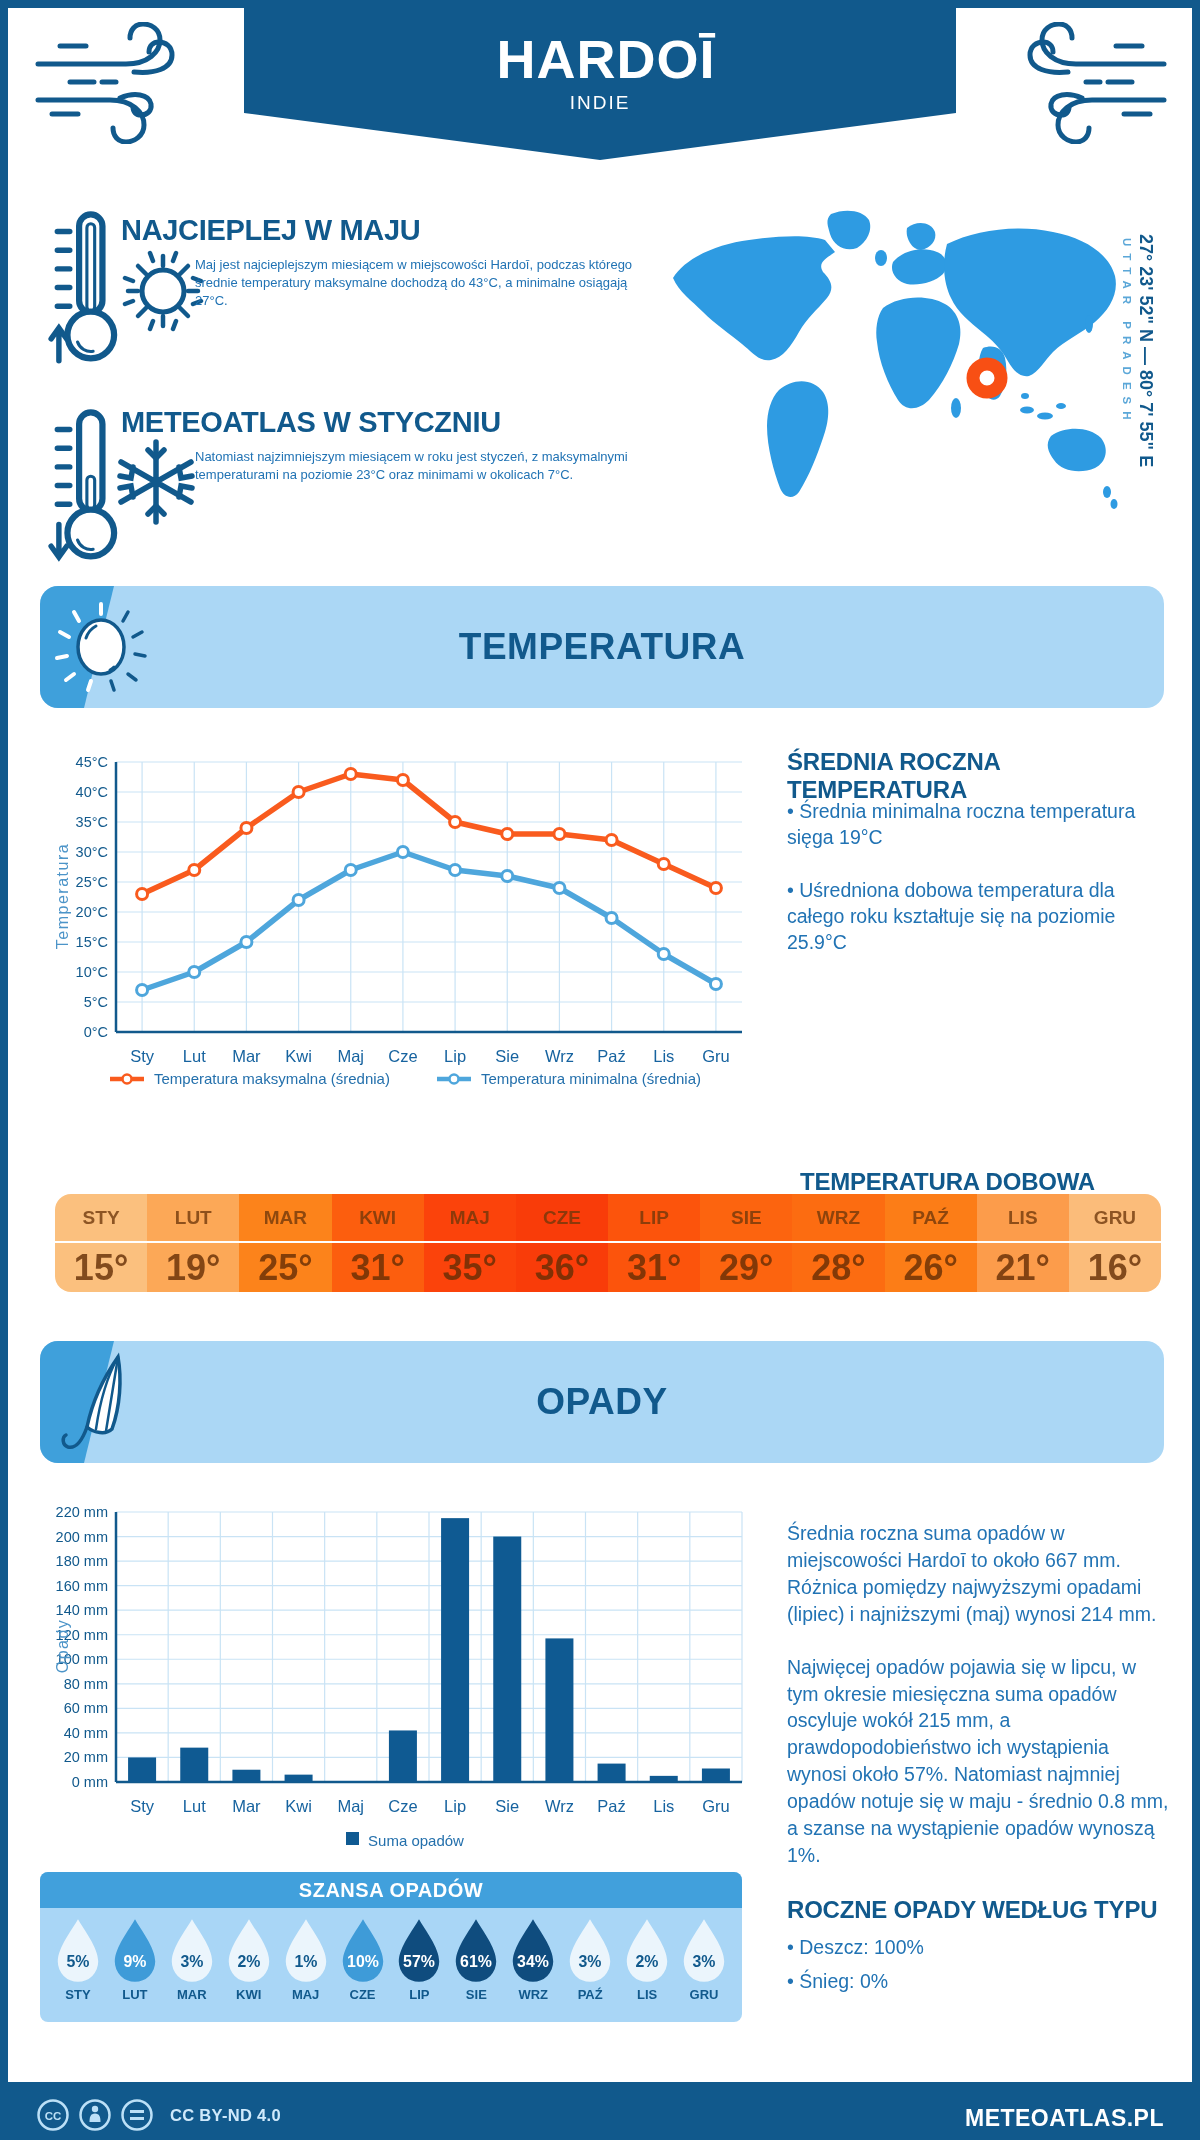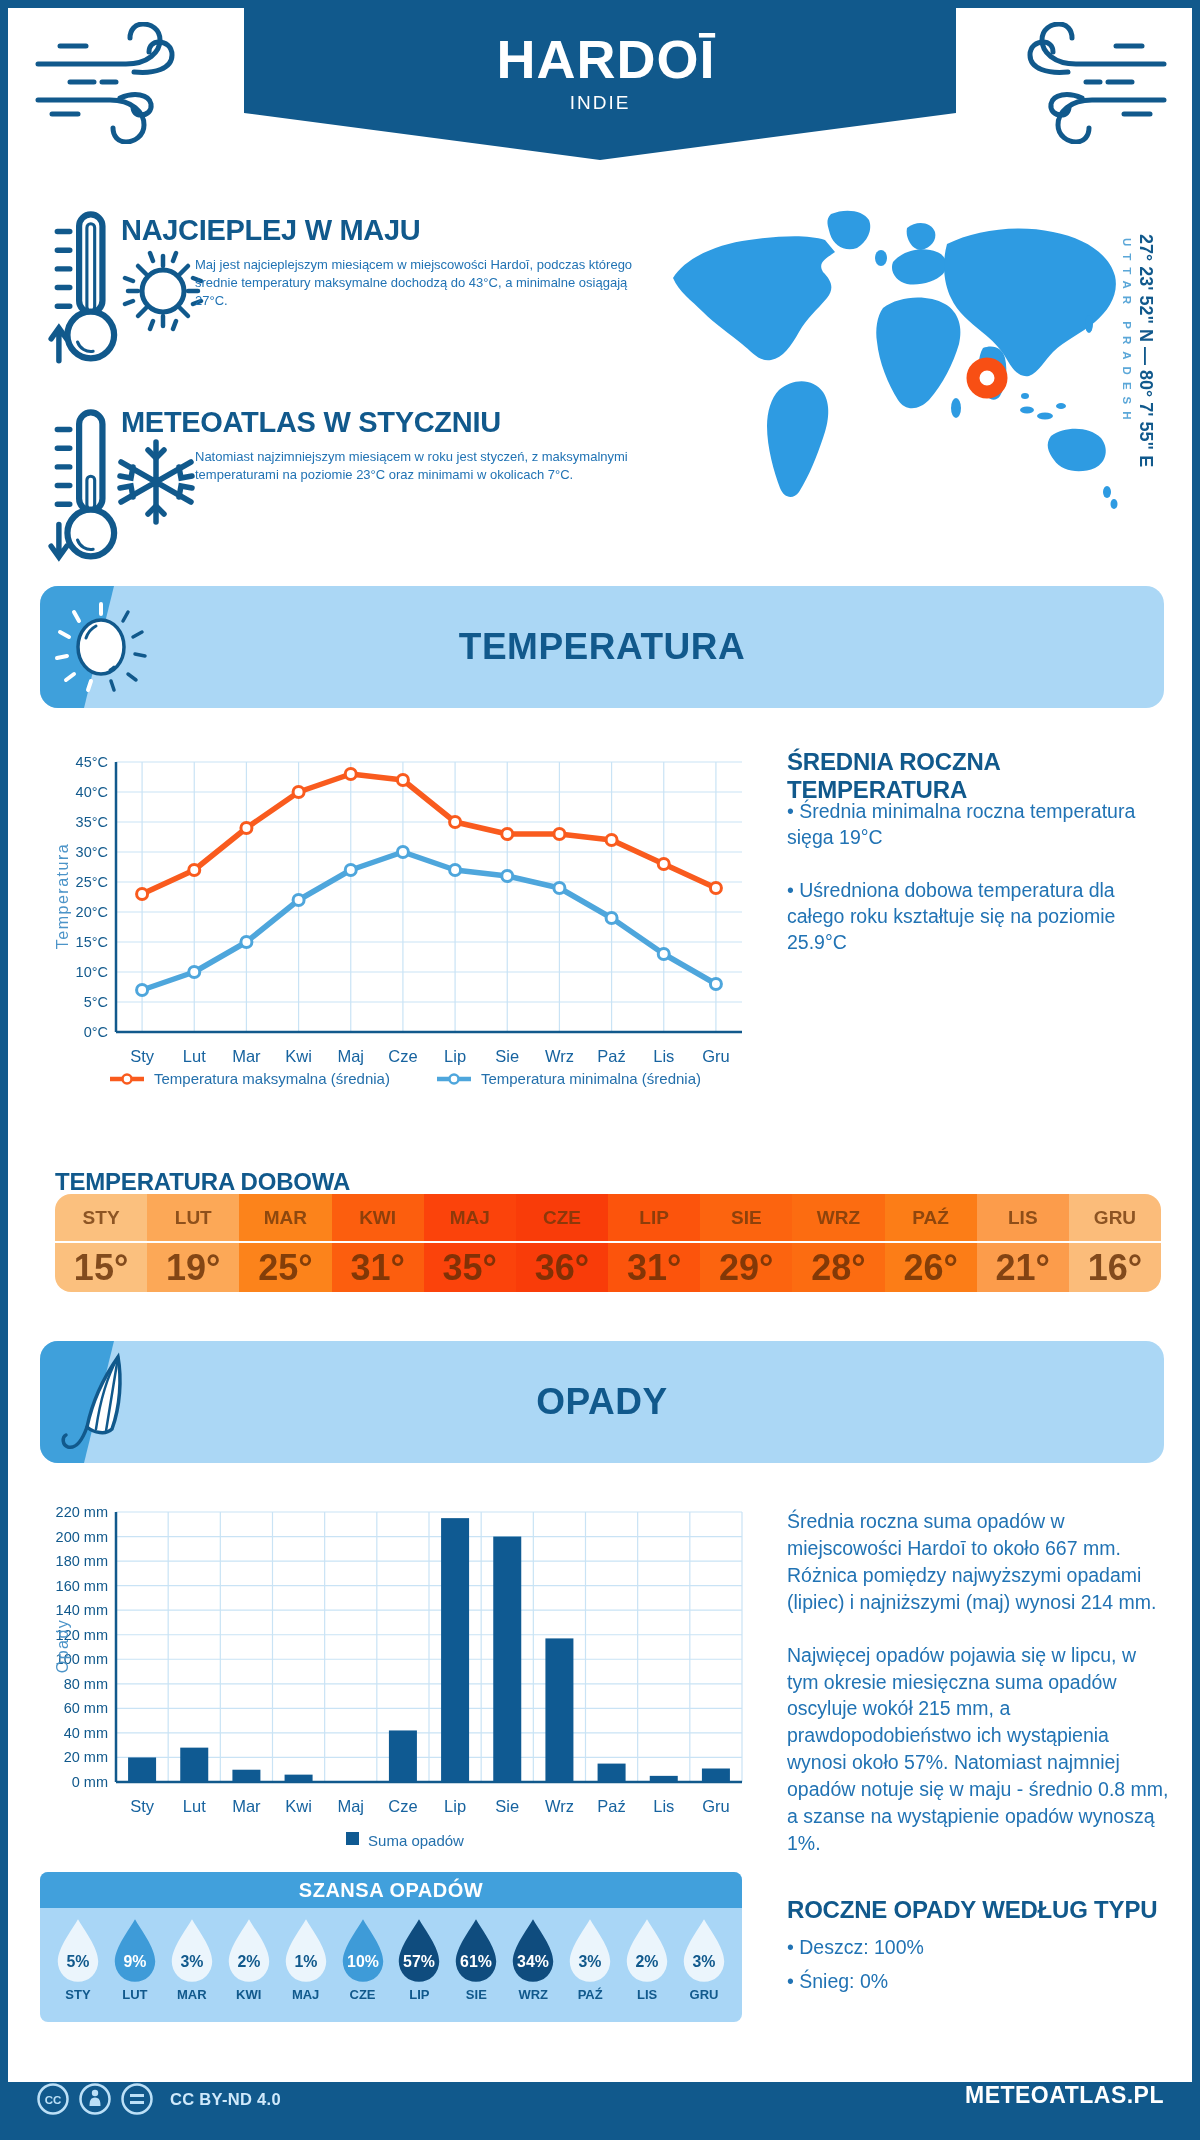--- a/index.html
+++ b/index.html
@@ -20,21 +20,21 @@
   .coord-main{font-size:18px;font-weight:bold;color:#11598C;}
   .coord-region{font-size:11.5px;font-weight:bold;color:#5BA7D8;letter-spacing:7px;margin-top:4px;}
   
   .banner{left:32px;width:1124px;height:122px;background:#ABD7F5;border-radius:18px;overflow:hidden;}
   .banner .accent{position:absolute;left:0;top:0;width:86px;height:122px;background:#3FA0DB;
     clip-path:polygon(0 0,74px 0,44px 122px,0 122px);}
   .banner .b-title{position:absolute;left:0;top:0;width:100%;height:122px;display:flex;
     align-items:center;justify-content:center;font-size:37px;font-weight:bold;color:#11598C;letter-spacing:0.5px;}
   
   .col-title{font-size:24px;font-weight:bold;color:#11598C;letter-spacing:-0.2px;}
-  .col-text p{margin:4px 0 26px 0;font-size:19.5px;line-height:1.38;color:#2173B4;}
+  .col-text p{margin:16px 0 26px 0;font-size:19.5px;line-height:1.38;color:#2173B4;}
   .bullets p{margin:0 0 26px 0;font-size:19.5px;line-height:1.35;color:#2173B4;}
   
   .temp-table{left:47px;top:1186px;width:1106px;height:98px;display:flex;border-radius:16px;overflow:hidden;}
   .temp-cell{flex:1;display:flex;flex-direction:column;}
   .temp-cell .m{height:47px;display:flex;align-items:center;justify-content:center;
     font-size:19px;font-weight:bold;color:rgba(110,55,10,0.78);border-bottom:2px solid #ffffff;}
   .temp-cell .v{height:49px;display:flex;align-items:center;justify-content:center;
     font-size:36px;font-weight:bold;color:rgba(100,45,5,0.8);}
   
   .legend-row{left:47px;top:1062px;width:700px;display:flex;justify-content:center;gap:46px;}
@@ -43,21 +43,21 @@
   .legend-sq{width:13px;height:13px;background:#0F5A92;margin-right:9px;}
   
   .chance{left:32px;top:1864px;width:702px;height:150px;background:#A9D6F6;border-radius:8px;overflow:hidden;}
   .chance-head{height:36px;background:#41A0DC;color:#fff;display:flex;align-items:center;
     justify-content:center;font-size:20px;font-weight:bold;letter-spacing:0.5px;}
   .drops{display:flex;justify-content:space-between;padding:8px 12px 0 12px;}
   .drop-item{width:52px;text-align:center;}
   .drop-item .mon{margin-top:1px;font-size:13px;font-weight:bold;color:#11598C;}
   
   .footer{left:0;bottom:0;width:1184px;height:50px;background:#11598C;display:flex;
-    align-items:flex-start;justify-content:space-between;padding:0 28px;box-sizing:border-box;}
+    align-items:flex-end;justify-content:space-between;padding:0 28px;box-sizing:border-box;}
   .cc-group{display:flex;align-items:center;gap:8px;}
   .cc-label{margin-left:8px;font-size:16.5px;font-weight:bold;color:#CFE9FB;letter-spacing:0.3px;}
   .brand{font-size:23px;font-weight:bold;color:#ffffff;letter-spacing:0.5px;}
   svg{display:block;}
 </style>
 </head>
 <body>
 
 <div class="page">
 
@@ -274,21 +274,21 @@
         <span>Temperatura minimalna (średnia)</span>
       </div>
     </div>
 
   <div class="abs col-title" style="left:779px;top:740px;width:380px">ŚREDNIA ROCZNA TEMPERATURA</div>
   <div class="abs bullets" style="left:779px;top:790px;width:372px" id="annual-temp-bullets">
       <p>• Średnia minimalna roczna temperatura sięga 19°C</p>
       <p>• Uśredniona dobowa temperatura dla całego roku kształtuje się na poziomie 25.9°C</p>
     </div>
 
-  <div class="abs col-title" style="left:47px;top:1160px;width:1040px;text-align:left">TEMPERATURA DOBOWA</div>
+  <div class="abs col-title" style="left:47px;top:1160px;width:1040px;text-align:right">TEMPERATURA DOBOWA</div>
   <div class="abs temp-table" id="temp-table">
       <div class="temp-cell" style="background: rgb(251, 192, 126);">
         <div class="m">STY</div>
         <div class="v">15°</div>
       </div>
       <div class="temp-cell" style="background: rgb(252, 168, 87);">
         <div class="m">LUT</div>
         <div class="v">19°</div>
       </div>
       <div class="temp-cell" style="background: rgb(252, 131, 27);">

